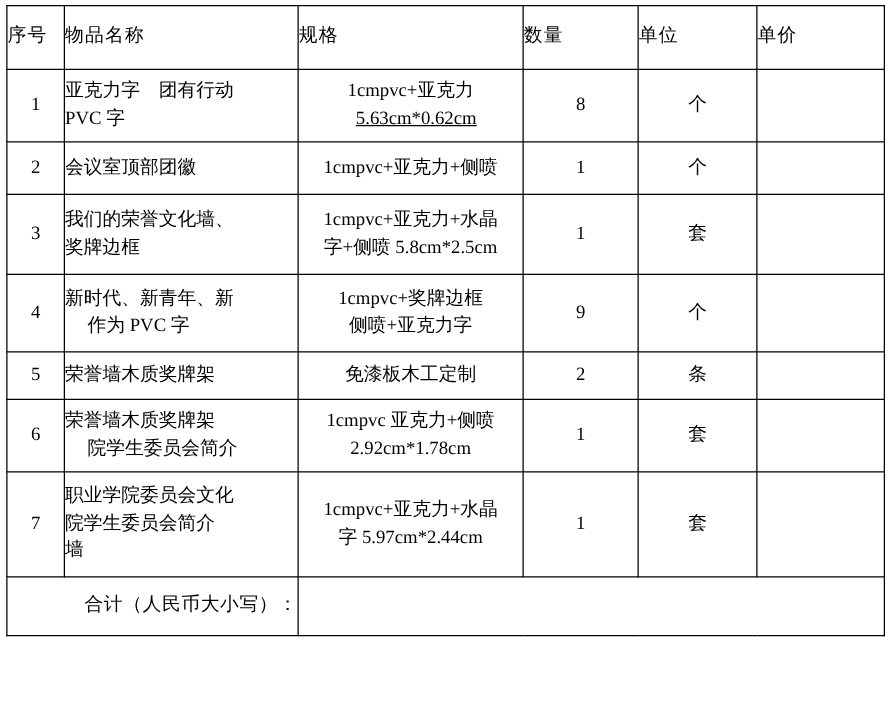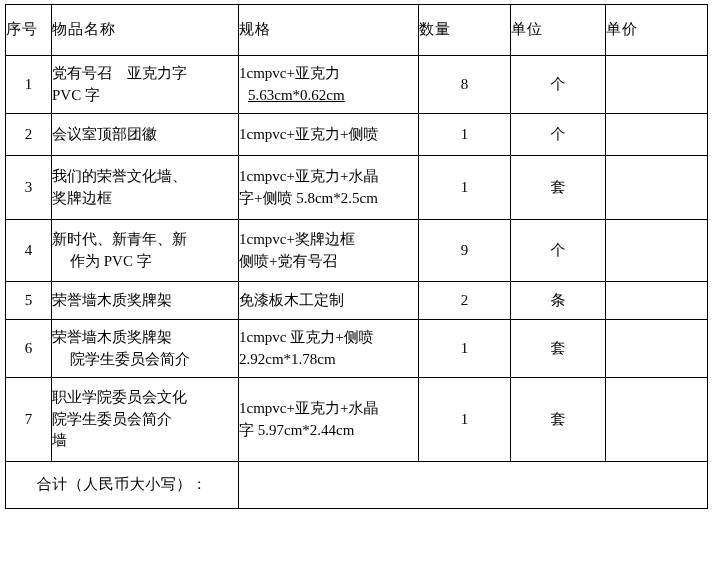--- a/index.html
+++ b/index.html
@@ -61,21 +61,21 @@
   }
   .name-cell .line {
     display: block;
     white-space: nowrap;
   }
   .name-cell .line.indent {
     text-indent: 1.2em;
   }
   .spec-cell {
     padding: 4px 4px 4px 5px;
-    text-align: left;
+    text-align: center;
     font-size: 14.5px;
   }
   .spec-cell .line {
     display: block;
     white-space: nowrap;
   }
   .spec-cell .line.sp {
     text-indent: 0.6em;
     text-decoration: underline;
   }
@@ -86,21 +86,21 @@
   .row-h2 { height: 42px; }
   .row-h3 { height: 64px; }
   .row-h4 { height: 62px; }
   .row-h5 { height: 38px; }
   .row-h6 { height: 58px; }
   .row-h7 { height: 84px; }
   .total-row td {
     height: 46px;
   }
   .total-label {
-    text-align: center;
+    text-align: right;
     padding-left: 22px;
     font-size: 15px;
     letter-spacing: 0.5px;
   }
 </style>
 </head>
 <body>
 
 <div class="sheet">
   <table class="items">
@@ -132,21 +132,21 @@
         <td>
             <span class="hdr-label">单价</span>
           </td>
       </tr>
     </thead>
     <tbody>
 
       <tr class="row-h1">
         <td class="cell-center num">1</td>
         <td class="name-cell">
-          <span class="line">党有号召　亚克力字</span>
+          <span class="line">亚克力字　团有行动</span>
           <span class="line">PVC 字</span>
         </td>
         <td class="spec-cell">
           <span class="line">1cmpvc+亚克力</span>
           <span class="line sp">5.63cm*0.62cm</span>
         </td>
         <td class="cell-center num">8</td>
         <td class="cell-center">个</td>
         <td class="cell-center"></td>
       </tr>
@@ -180,21 +180,21 @@
       </tr>
 
       <tr class="row-h4">
         <td class="cell-center num">4</td>
         <td class="name-cell">
           <span class="line">新时代、新青年、新</span>
           <span class="line indent">作为 PVC 字</span>
         </td>
         <td class="spec-cell">
           <span class="line">1cmpvc+奖牌边框</span>
-          <span class="line">侧喷+党有号召</span>
+          <span class="line">侧喷+亚克力字</span>
         </td>
         <td class="cell-center num">9</td>
         <td class="cell-center">个</td>
         <td class="cell-center"></td>
       </tr>
 
       <tr class="row-h5">
         <td class="cell-center num">5</td>
         <td class="name-cell">
           <span class="line">荣誉墙木质奖牌架</span>

